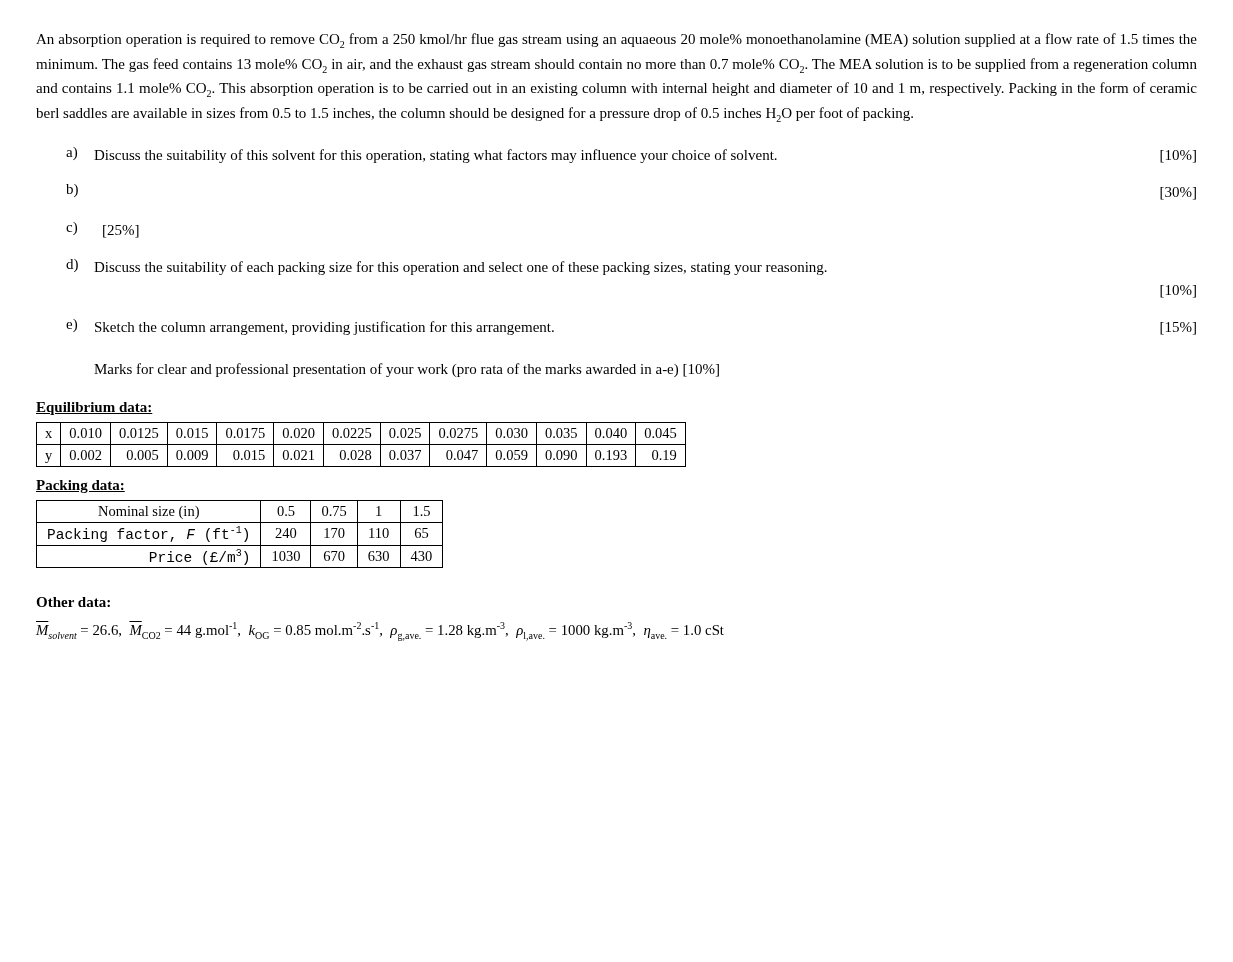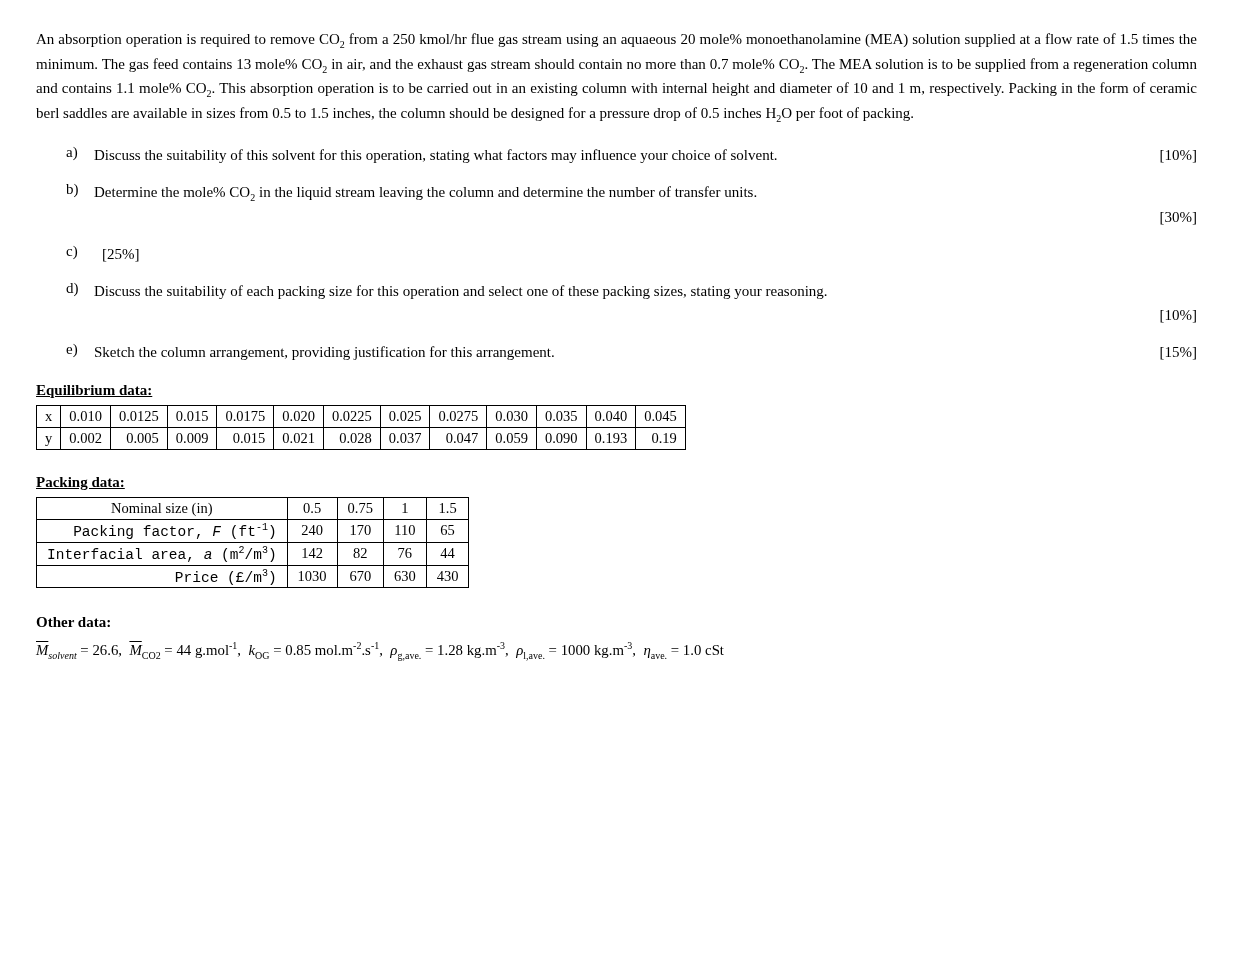--- a/index.html
+++ b/index.html
@@ -49,21 +49,21 @@
       line-height: 1.55;
     }
 
     
     .section-title {
       font-weight: bold;
       text-decoration: underline;
       margin-bottom: 6px;
     }
     .eq-table-wrapper {
-      margin-bottom: 24px;
+      margin-bottom: 10px;
     }
     table.data-table {
       border-collapse: collapse;
       font-size: 14.5px;
     }
     table.data-table td, table.data-table th {
       border: 1px solid #000;
       padding: 2px 8px;
       text-align: right;
       min-width: 48px;
@@ -125,23 +125,20 @@
         <div class="q-content-row">
           <span>Discuss the suitability of this solvent for this operation, stating what factors may influence your choice of solvent.</span>
           <span class="q-mark">[10%]</span>
         </div>
       </div>
     </div>
 
     <div class="question-item">
       <span class="q-label">b)</span>
       <div class="q-content">
-        <div>
-          <span>Determine the mole% CO<sub>2</sub> in the liquid stream leaving the column and determine the number of transfer units.</span>
-        </div>
         <div style="text-align:right;">
           <span>[30%]</span>
         </div>
       </div>
     </div>
 
     <div class="question-item">
       <span class="q-label">c)</span>
       <div class="q-content">
         <div class="q-content-row">
@@ -167,20 +164,23 @@
       <div class="q-content">
         <div class="q-content-row">
           <span>Sketch the column arrangement, providing justification for this arrangement.</span>
           <span class="q-mark">[15%]</span>
         </div>
       </div>
     </div>
 
   </div>
 
+  <div class="marks-note">
+    Marks for clear and professional presentation of your work (pro rata of the marks awarded in a-e) [10%]
+  </div>
 
   <div class="eq-table-wrapper">
     <div class="section-title">Equilibrium data:</div>
     <table class="data-table">
       <tbody>
         <tr>
           <td class="row-label">x</td>
           <td>0.010</td>
           <td>0.0125</td>
           <td>0.015</td>
@@ -225,27 +225,20 @@
           <td>1.5</td>
         </tr>
         <tr>
           <td class="row-header">Packing factor, <span class="italic">F</span> (ft<sup>‑1</sup>)</td>
           <td>240</td>
           <td>170</td>
           <td>110</td>
           <td>65</td>
         </tr>
         <tr>
-          <td class="row-header">Interfacial area, <span class="italic">a</span> (m<sup>2</sup>/m<sup>3</sup>)</td>
-          <td>142</td>
-          <td>82</td>
-          <td>76</td>
-          <td>44</td>
-        </tr>
-        <tr>
           <td class="row-header">Price (£/m<sup>3</sup>)</td>
           <td>1030</td>
           <td>670</td>
           <td>630</td>
           <td>430</td>
         </tr>
       </tbody>
     </table>
   </div>
 

